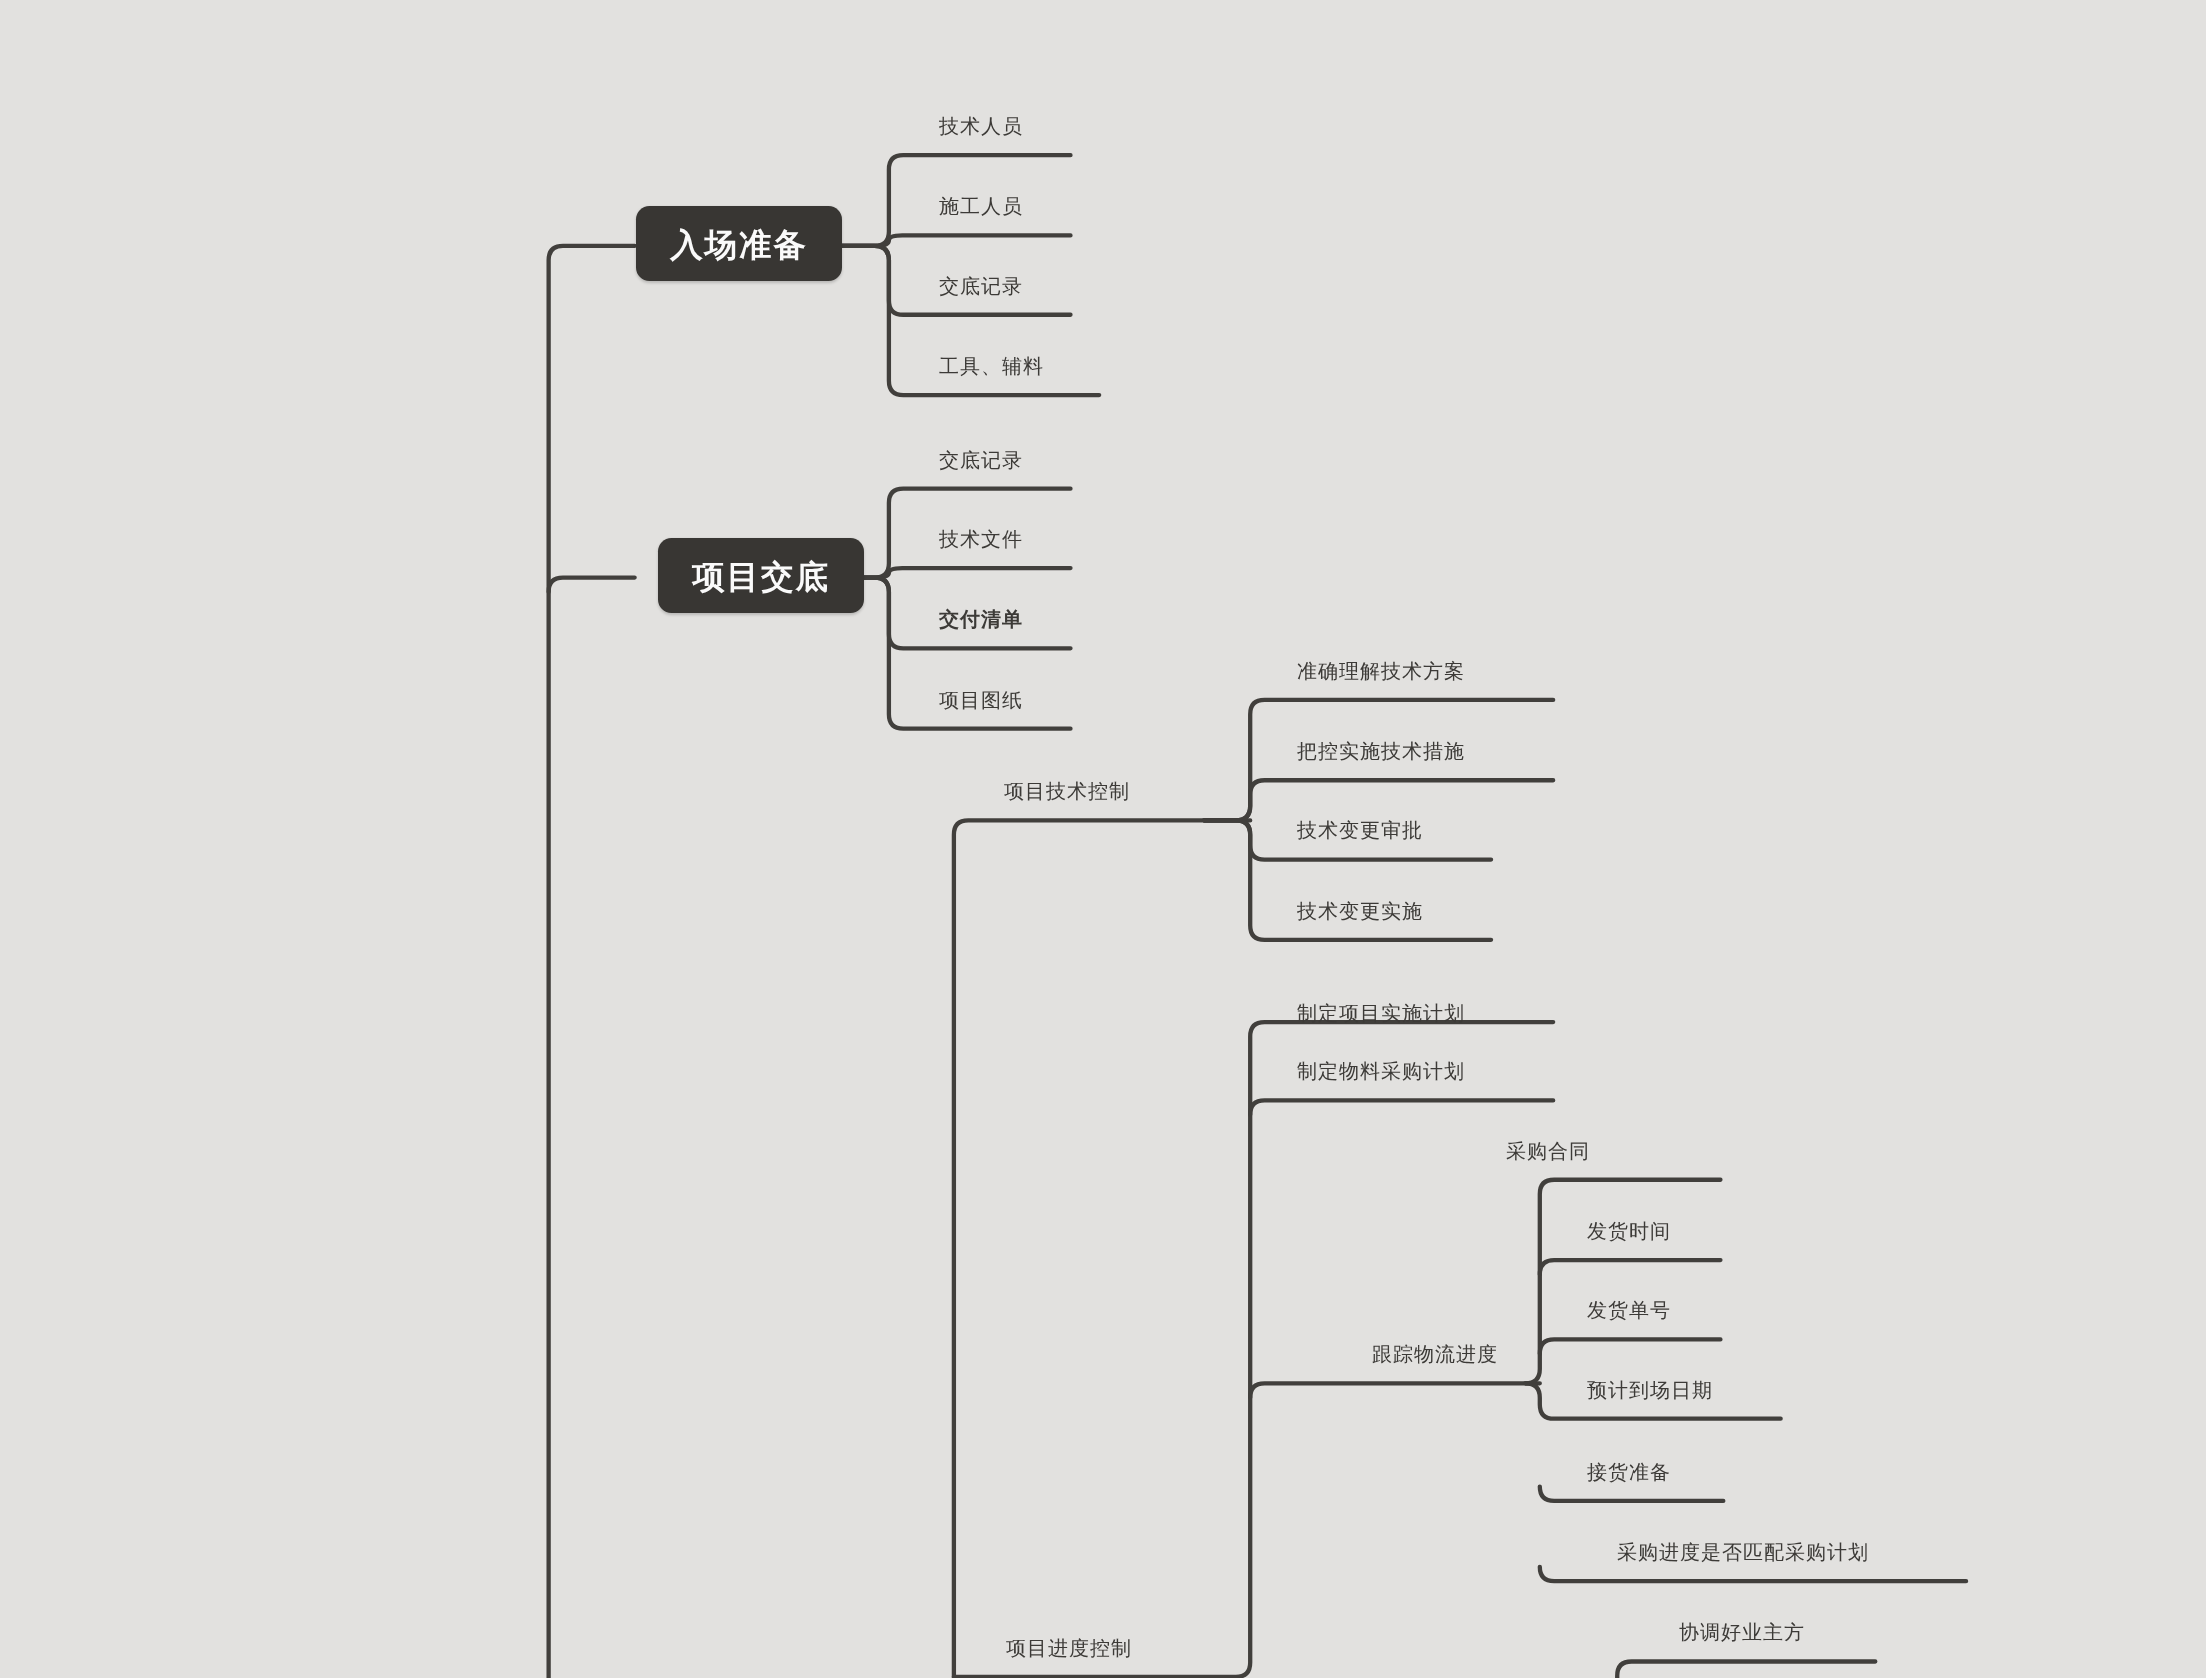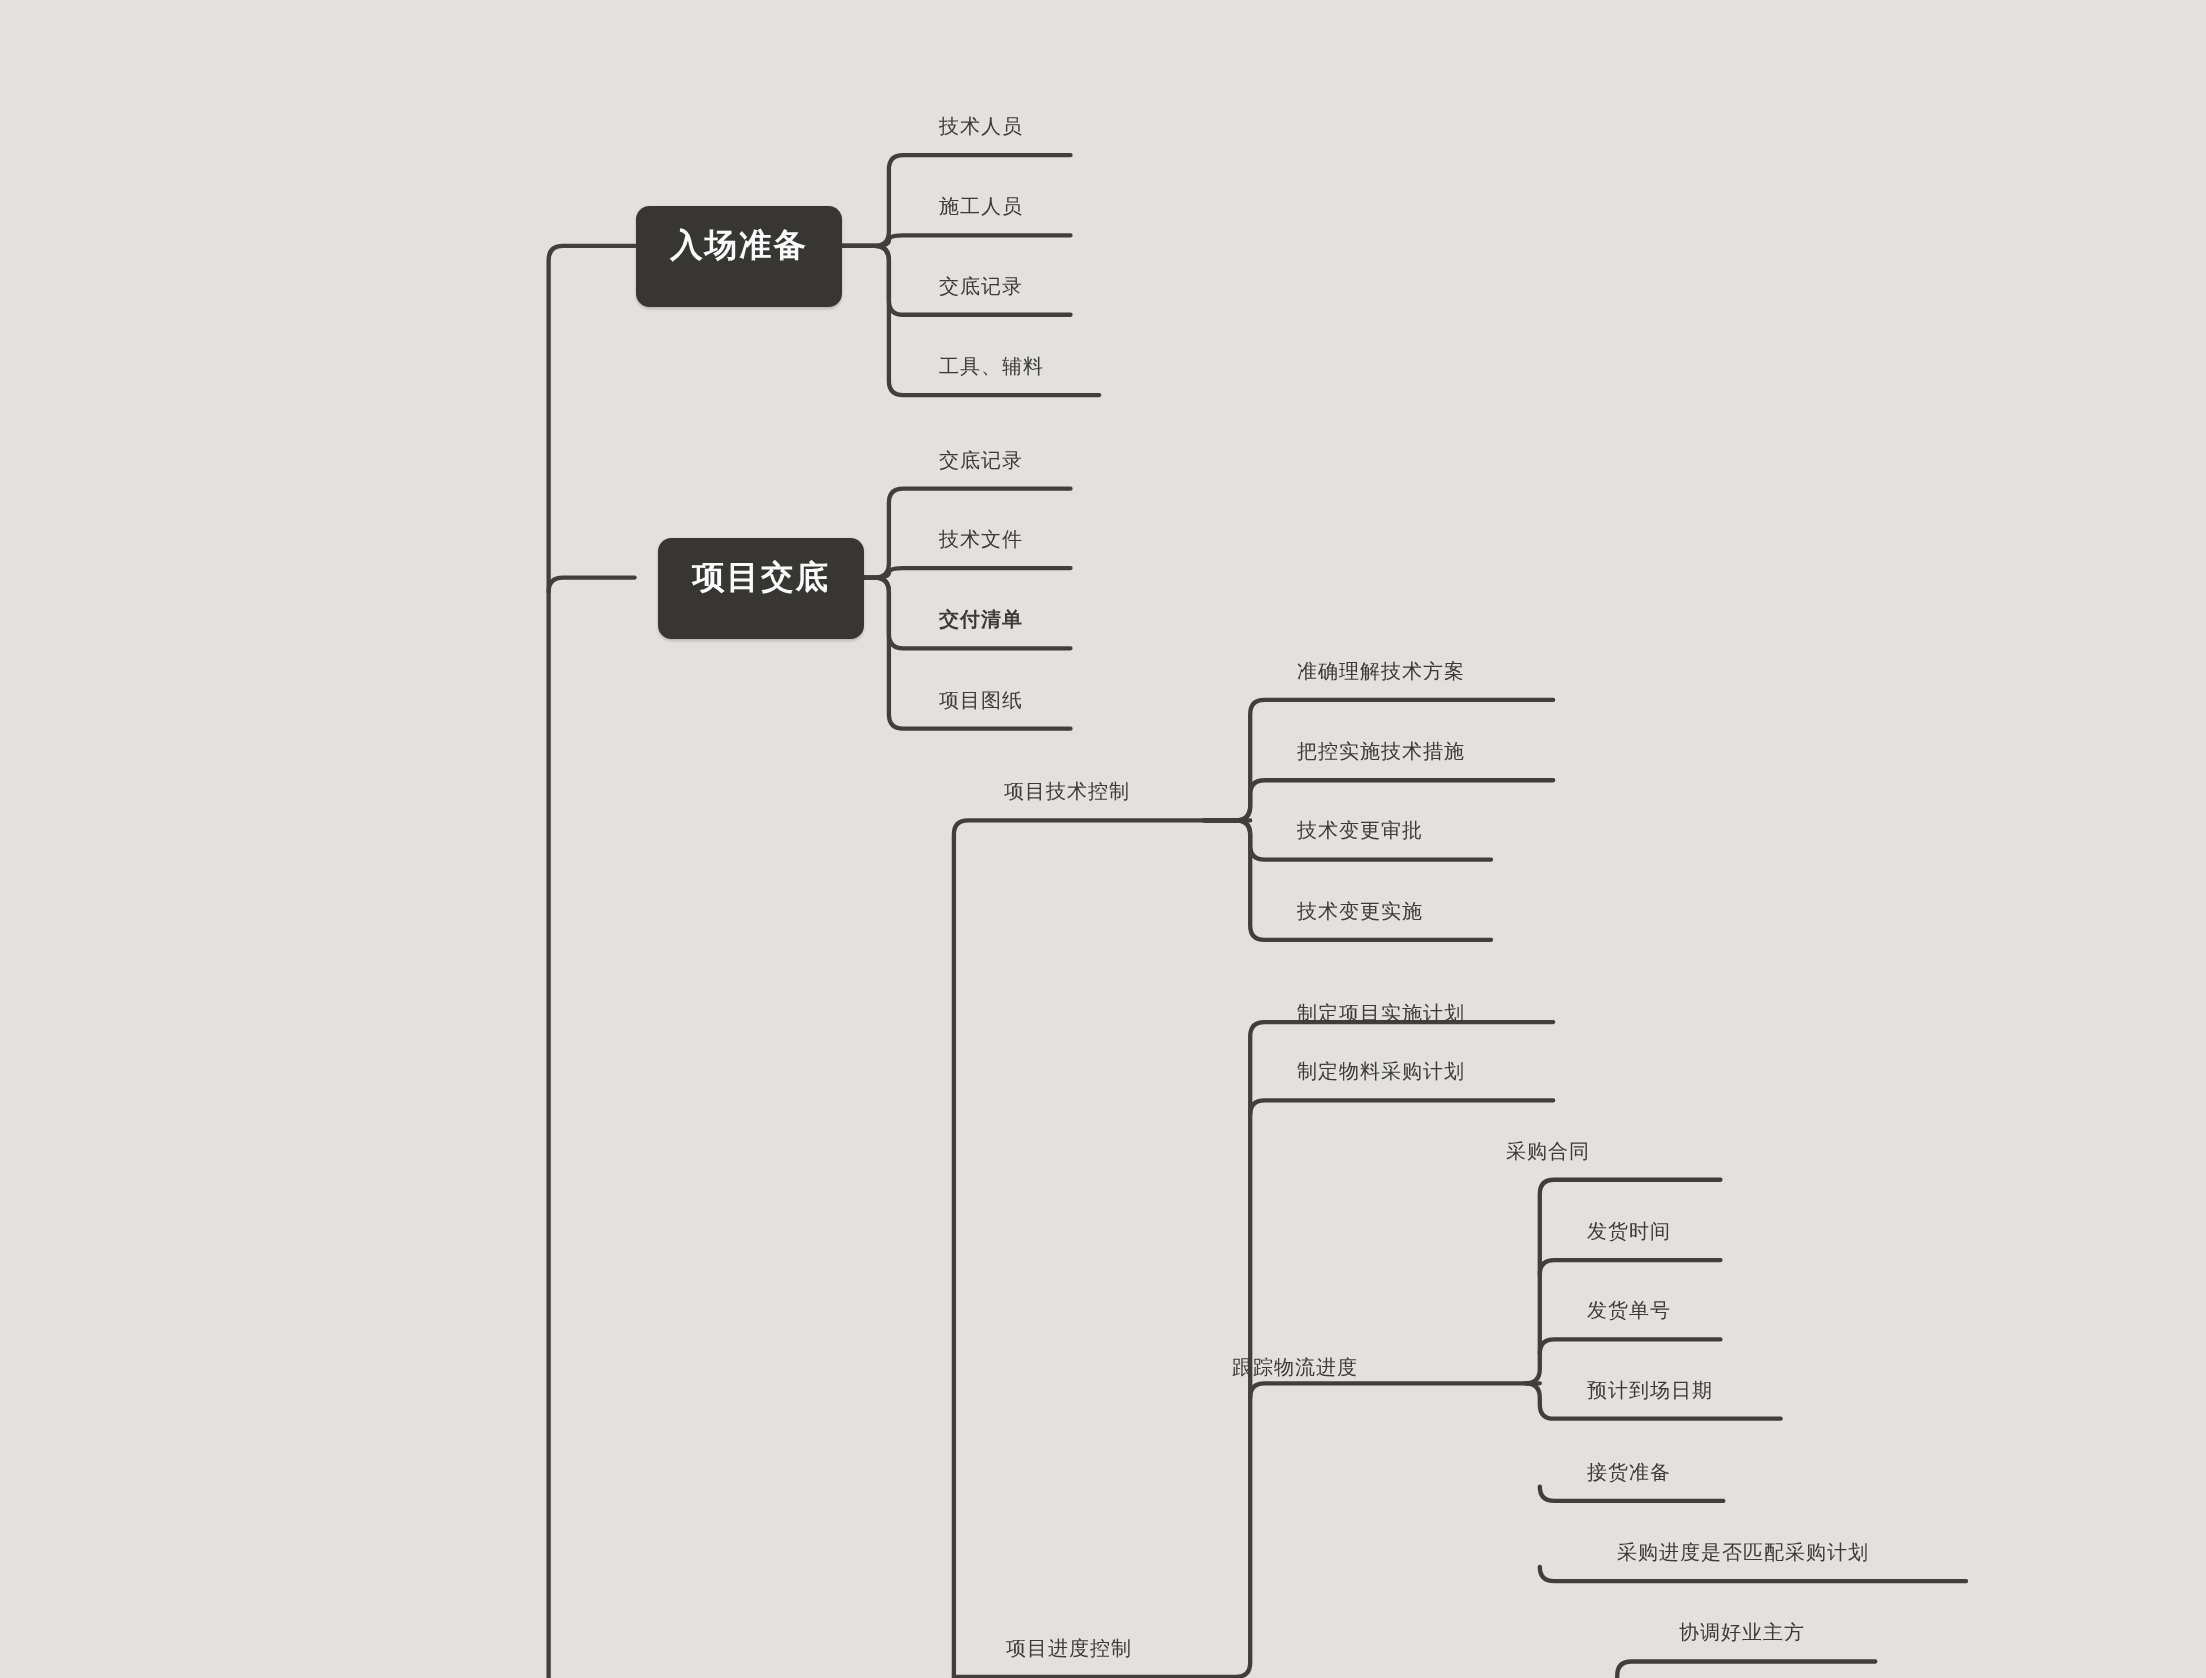--- a/index.html
+++ b/index.html
@@ -25,21 +25,21 @@
   #wires path {
     fill: none;
     stroke: #413f3c;
     stroke-width: 4.5;
     stroke-linecap: round;
     stroke-linejoin: round;
   }
   .box-topic {
     position: absolute;
     width: 206px;
-    height: 101px;
+    height: 75px;
     background: #383633;
     border-radius: 13.4px;
     color: #fafafa;
     font-size: 32.5px;
     font-weight: 700;
     text-align: center;
     line-height: 79px;
     letter-spacing: 1.9px;
     white-space: nowrap;
     box-shadow: 0 1.9px 2.9px rgba(0,0,0,0.18);
@@ -109,21 +109,21 @@
 
   <div class="line-topic" style="left:1004px; top:774px;">项目技术控制</div>
   <div class="line-topic" style="left:1297px; top:654px;">准确理解技术方案</div>
   <div class="line-topic" style="left:1297px; top:734px;">把控实施技术措施</div>
   <div class="line-topic" style="left:1297px; top:813px;">技术变更审批</div>
   <div class="line-topic" style="left:1297px; top:894px;">技术变更实施</div>
 
   <div class="line-topic" style="left:1006px; top:1631px;">项目进度控制</div>
   <div class="line-topic" style="left:1297px; top:996px;">制定项目实施计划</div>
   <div class="line-topic" style="left:1297px; top:1054px;">制定物料采购计划</div>
-  <div class="line-topic" style="left:1232px; top:1337px;margin-top:13px;">跟踪物流进度</div>
+  <div class="line-topic" style="left:1372px; top:1337px;">跟踪物流进度</div>
 
   <div class="line-topic" style="left:1506px; top:1134px;">采购合同</div>
   <div class="line-topic" style="left:1587px; top:1214px;">发货时间</div>
   <div class="line-topic" style="left:1587px; top:1293px;">发货单号</div>
   <div class="line-topic" style="left:1587px; top:1373px;">预计到场日期</div>
   <div class="line-topic" style="left:1587px; top:1455px;">接货准备</div>
   <div class="line-topic" style="left:1589px; top:1535px;margin-left:28px;">采购进度是否匹配采购计划</div>
 
   <div class="line-topic" style="left:1679px; top:1615px;">协调好业主方</div>
 

